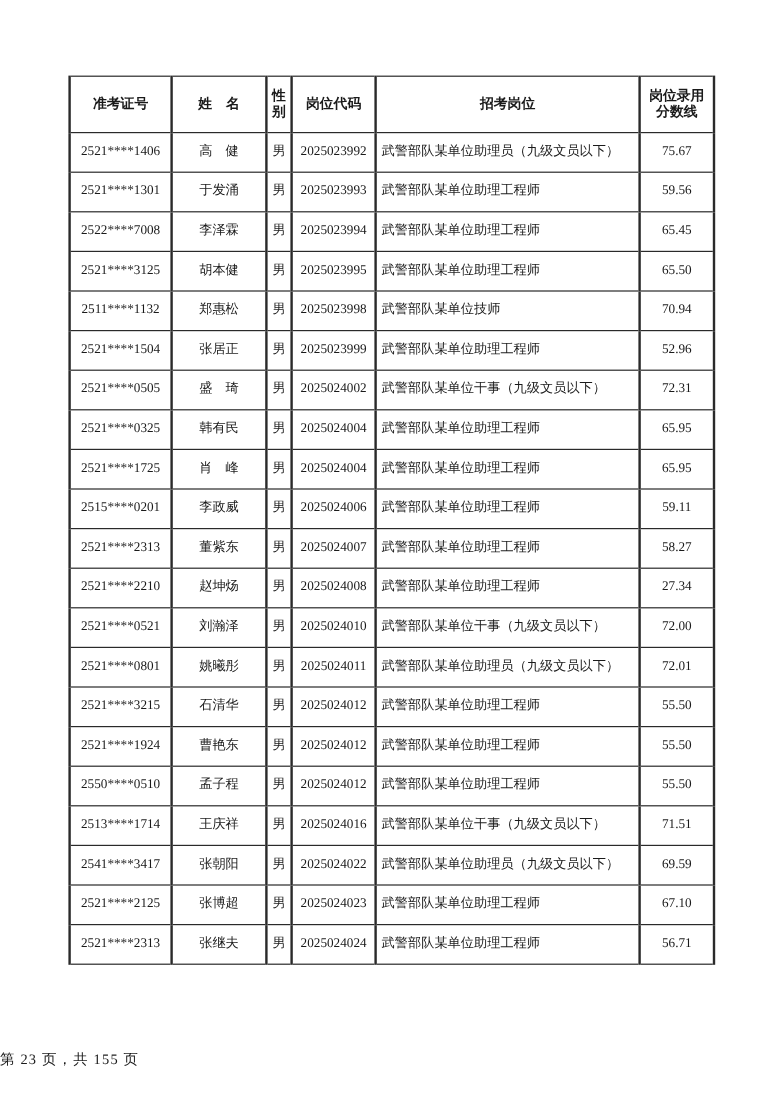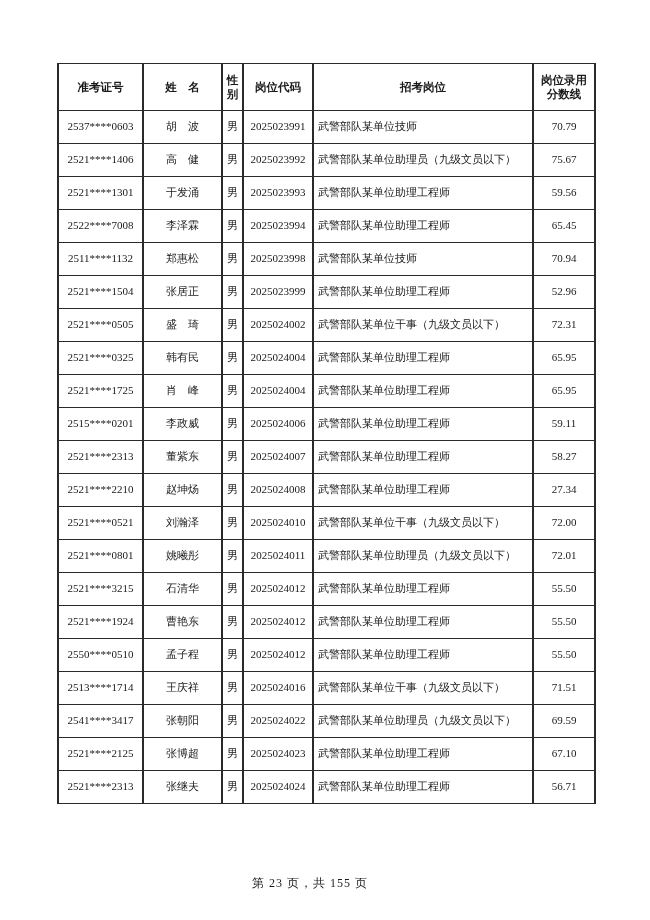--- a/index.html
+++ b/index.html
@@ -58,21 +58,20 @@
   .score-table col.c-name     { width: 79px; }
   .score-table col.c-gender   { width: 21px; }
   .score-table col.c-code     { width: 70px; }
   .score-table col.c-position { width: 220px; }
   .score-table col.c-score    { width: 62px; }
   .page-footer {
     position: absolute;
     left: 0;
     right: 0;
     top: 875px;
-    text-align: center;
     font-size: 12px;
     color: #1a1a1a;
     letter-spacing: 1px;
   }
 </style>
 </head>
 <body>
 
 <div class="page">
 
@@ -90,28 +89,20 @@
         <th>准考证号</th>
         <th>姓　名</th>
         <th>性别</th>
         <th>岗位代码</th>
         <th>招考岗位</th>
         <th class="th-score">岗位录用分数线</th>
       </tr>
     </thead>
     <tbody>
         <tr>
-      <td class="col-examno">2537****0603</td>
-      <td class="col-name">胡　波</td>
-      <td class="col-gender">男</td>
-      <td class="col-code">2025023991</td>
-      <td class="col-position">武警部队某单位技师</td>
-      <td class="col-score">70.79</td>
-    </tr>
-        <tr>
       <td class="col-examno">2521****1406</td>
       <td class="col-name">高　健</td>
       <td class="col-gender">男</td>
       <td class="col-code">2025023992</td>
       <td class="col-position">武警部队某单位助理员（九级文员以下）</td>
       <td class="col-score">75.67</td>
     </tr>
         <tr>
       <td class="col-examno">2521****1301</td>
       <td class="col-name">于发涌</td>
@@ -122,20 +113,28 @@
     </tr>
         <tr>
       <td class="col-examno">2522****7008</td>
       <td class="col-name">李泽霖</td>
       <td class="col-gender">男</td>
       <td class="col-code">2025023994</td>
       <td class="col-position">武警部队某单位助理工程师</td>
       <td class="col-score">65.45</td>
     </tr>
         <tr>
+      <td class="col-examno">2521****3125</td>
+      <td class="col-name">胡本健</td>
+      <td class="col-gender">男</td>
+      <td class="col-code">2025023995</td>
+      <td class="col-position">武警部队某单位助理工程师</td>
+      <td class="col-score">65.50</td>
+    </tr>
+        <tr>
       <td class="col-examno">2511****1132</td>
       <td class="col-name">郑惠松</td>
       <td class="col-gender">男</td>
       <td class="col-code">2025023998</td>
       <td class="col-position">武警部队某单位技师</td>
       <td class="col-score">70.94</td>
     </tr>
         <tr>
       <td class="col-examno">2521****1504</td>
       <td class="col-name">张居正</td>

